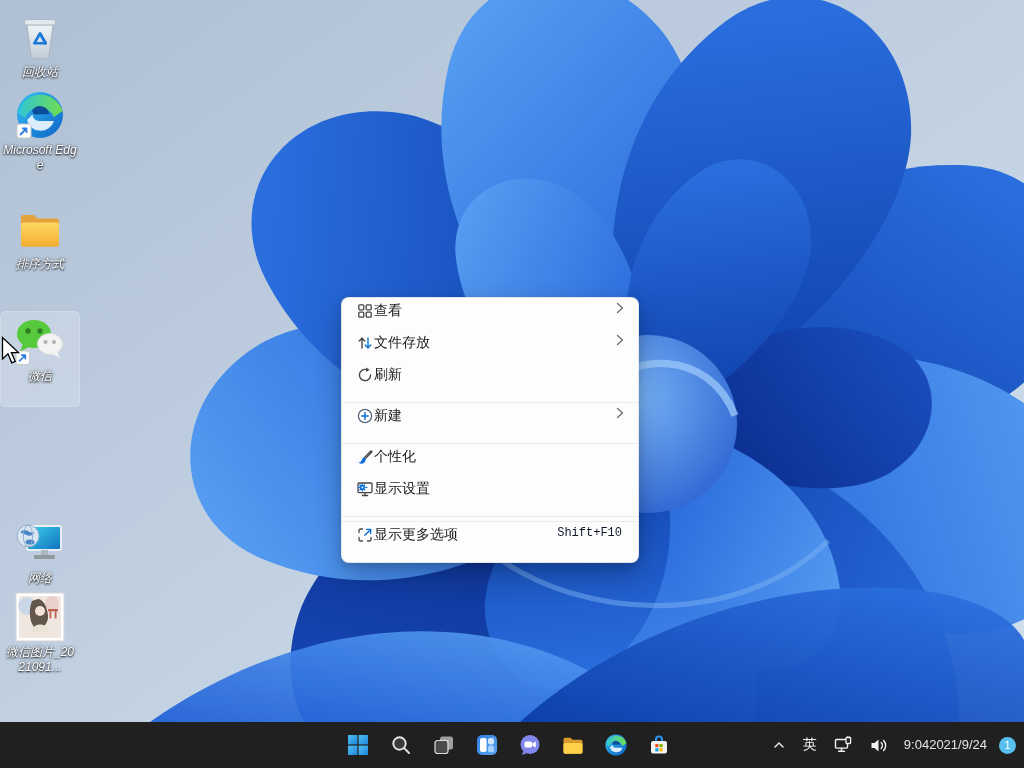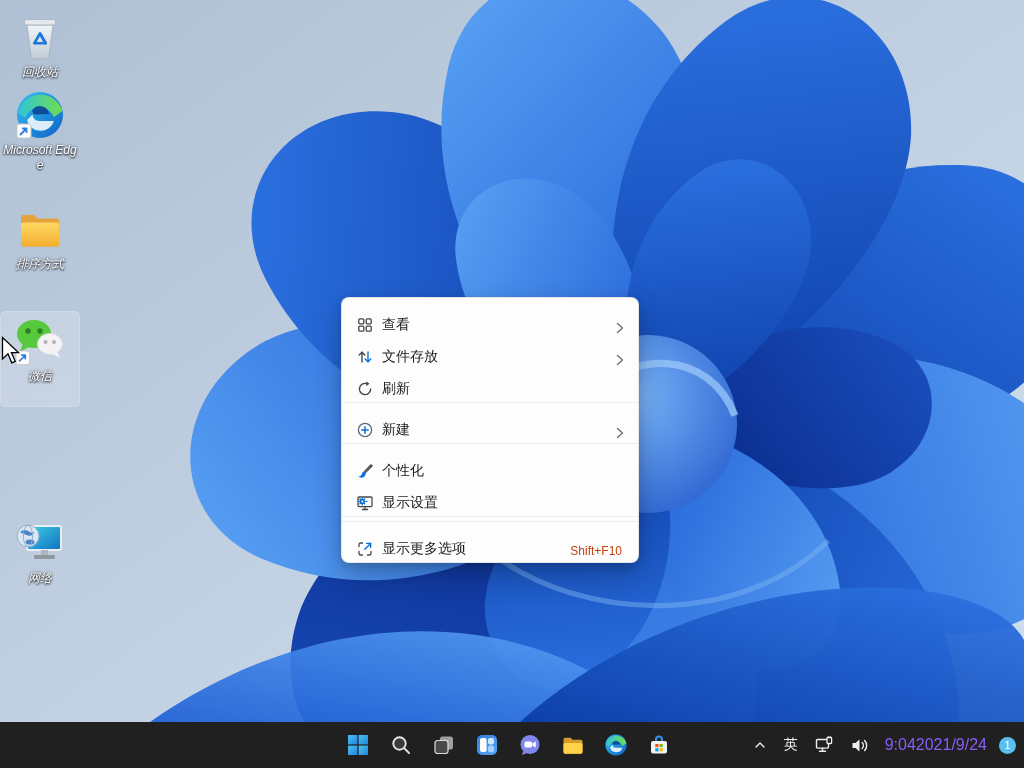--- a/index.html
+++ b/index.html
@@ -14,34 +14,34 @@
     align-items:center;border-radius:4px;font-style:italic;}
   .dtile.selected{background:rgba(255,255,255,.20);outline:1px solid rgba(255,255,255,.35);}
   .dicon{height:54px;display:flex;align-items:center;justify-content:center;margin-top:2px;}
   .dlabel{margin-top:1px;max-width:74px;text-align:center;font-size:12px;line-height:15px;
     color:#fff;text-shadow:0 1px 2px rgba(0,0,0,.9),0 0 3px rgba(0,0,0,.65);word-break:break-all;}
 
   
   .cmenu{position:absolute;left:341px;top:297px;width:298px;background:#fdfdfd;
     border:1px solid rgba(0,0,0,.09);border-radius:8px;padding:4px 0;box-sizing:border-box;
     box-shadow:0 12px 28px rgba(0,0,0,.24),0 3px 8px rgba(0,0,0,.12);}
-  .mi{display:flex;align-items:flex-end;height:32px;padding:0 14px;gap:8px;font-size:14px;color:#1b1b1b;}
+  .mi{display:flex;align-items:flex-start;height:32px;padding:0 14px;gap:0;font-size:14px;color:#1b1b1b;font-family:Liberation Mono, monospace;}
   .mi .micon{width:18px;height:18px;flex:0 0 18px;display:flex;align-items:center;justify-content:center;}
   .mi .mlabel{flex:1;white-space:nowrap;}
-  .mi .mshort{font-size:12px;color:#c2410c;margin-right:2px;}
+  .mi .mshort{font-size:12px;color:#0f172a;margin-right:2px;}
   .msep{height:1px;background:#ececec;margin:4px 0;}
 
   
   .taskbar{position:absolute;left:0;top:722px;width:1024px;height:46px;background:#202020;}
   .tb-center{position:absolute;left:338px;top:0;height:46px;display:flex;align-items:center;gap:3px;}
   .tb-btn{width:40px;height:40px;border-radius:5px;display:flex;align-items:center;justify-content:center;}
   .tray{position:absolute;right:0;top:0;height:46px;display:flex;align-items:center;gap:4px;padding-right:8px;}
   .tray-btn{height:40px;display:flex;align-items:center;justify-content:center;border-radius:5px;padding:0 5px;}
   .ime{color:#f2f2f2;font-size:14px;padding:0 7px;}
-  .clock{color:#8b5cf6;font-size:16px;line-height:14px;text-align:right;padding:0 6px;justify-content:center;}
+  .clock{color:#e5e5e5;font-size:13px;line-height:14px;text-align:right;padding:0 6px;justify-content:center;}
   .badge{width:17px;height:17px;border-radius:50%;background:#58bfee;color:#fff;font-size:11px;
     display:flex;align-items:center;justify-content:center;margin-left:2px;}
 
   .cursor{position:absolute;left:1px;top:336px;}
 </style>
 </head>
 <body>
 
 <div class="stage">
 
@@ -195,20 +195,37 @@
         <rect x="19" y="36" width="21" height="4" rx="1" fill="#8f999f"></rect>
         <circle cx="13" cy="17" r="11" fill="#d9e6f2" stroke="#93b0cc"></circle>
         <path d="M5 13 q4.5 -3.5 8 -1 t6.5 1 q-2 4.5 -6.5 3.5 t-8 -3.5 Z" fill="#4a86c8"></path>
         <ellipse cx="15" cy="23" rx="4.5" ry="2.6" fill="#4a86c8"></ellipse>
         <ellipse cx="13" cy="17" rx="4.6" ry="10.7" fill="none" stroke="#93b0cc" stroke-width="1"></ellipse>
       </svg>
     </div>
     <div class="dlabel">网络</div>
   </div>
 
+  <div class="dtile" style="top:588px">
+    <div class="dicon">
+      <svg width="50" height="50" viewBox="0 0 50 50">
+        <rect x="1" y="1" width="48" height="48" fill="#fff" stroke="#d5d5d5"></rect>
+        <rect x="4" y="4" width="42" height="42" fill="#efe7e0"></rect>
+        <circle cx="12" cy="14" r="9" fill="#c3d4e8" opacity=".85"></circle>
+        <circle cx="37" cy="11" r="7" fill="#e8cdc8" opacity=".9"></circle>
+        <rect x="33" y="17" width="10" height="2.4" fill="#c0604f"></rect>
+        <rect x="34.5" y="19.4" width="1.8" height="7" fill="#c0604f"></rect>
+        <rect x="39.7" y="19.4" width="1.8" height="7" fill="#c0604f"></rect>
+        <path d="M17 9 C 13 19 15 30 19 35 C 27 38 34 32 33 23 C 32 13 27 7 23 7 Z" fill="#63564b"></path>
+        <circle cx="25" cy="19" r="5" fill="#f3e3d6"></circle>
+        <path d="M16 40 C 18 30 32 30 34 40 Z" fill="#e9e2d5"></path>
+      </svg>
+    </div>
+    <div class="dlabel">微信图片_2021091...</div>
+  </div>
 
   <svg class="cursor" width="20" height="30" viewBox="0 0 20 30">
     <path d="M1.5 1.5 L1.5 23 L7 17.8 L10.8 26.8 L14.2 25.3 L10.4 16.6 L17.5 16.6 Z" fill="#fff" stroke="#000" stroke-width="1.3"></path>
   </svg>
 
   <div class="cmenu">
 
     <div class="mi">
       <span class="micon">
         <svg width="18" height="18" viewBox="0 0 18 18" fill="none" stroke="#454545" stroke-width="1.3">

